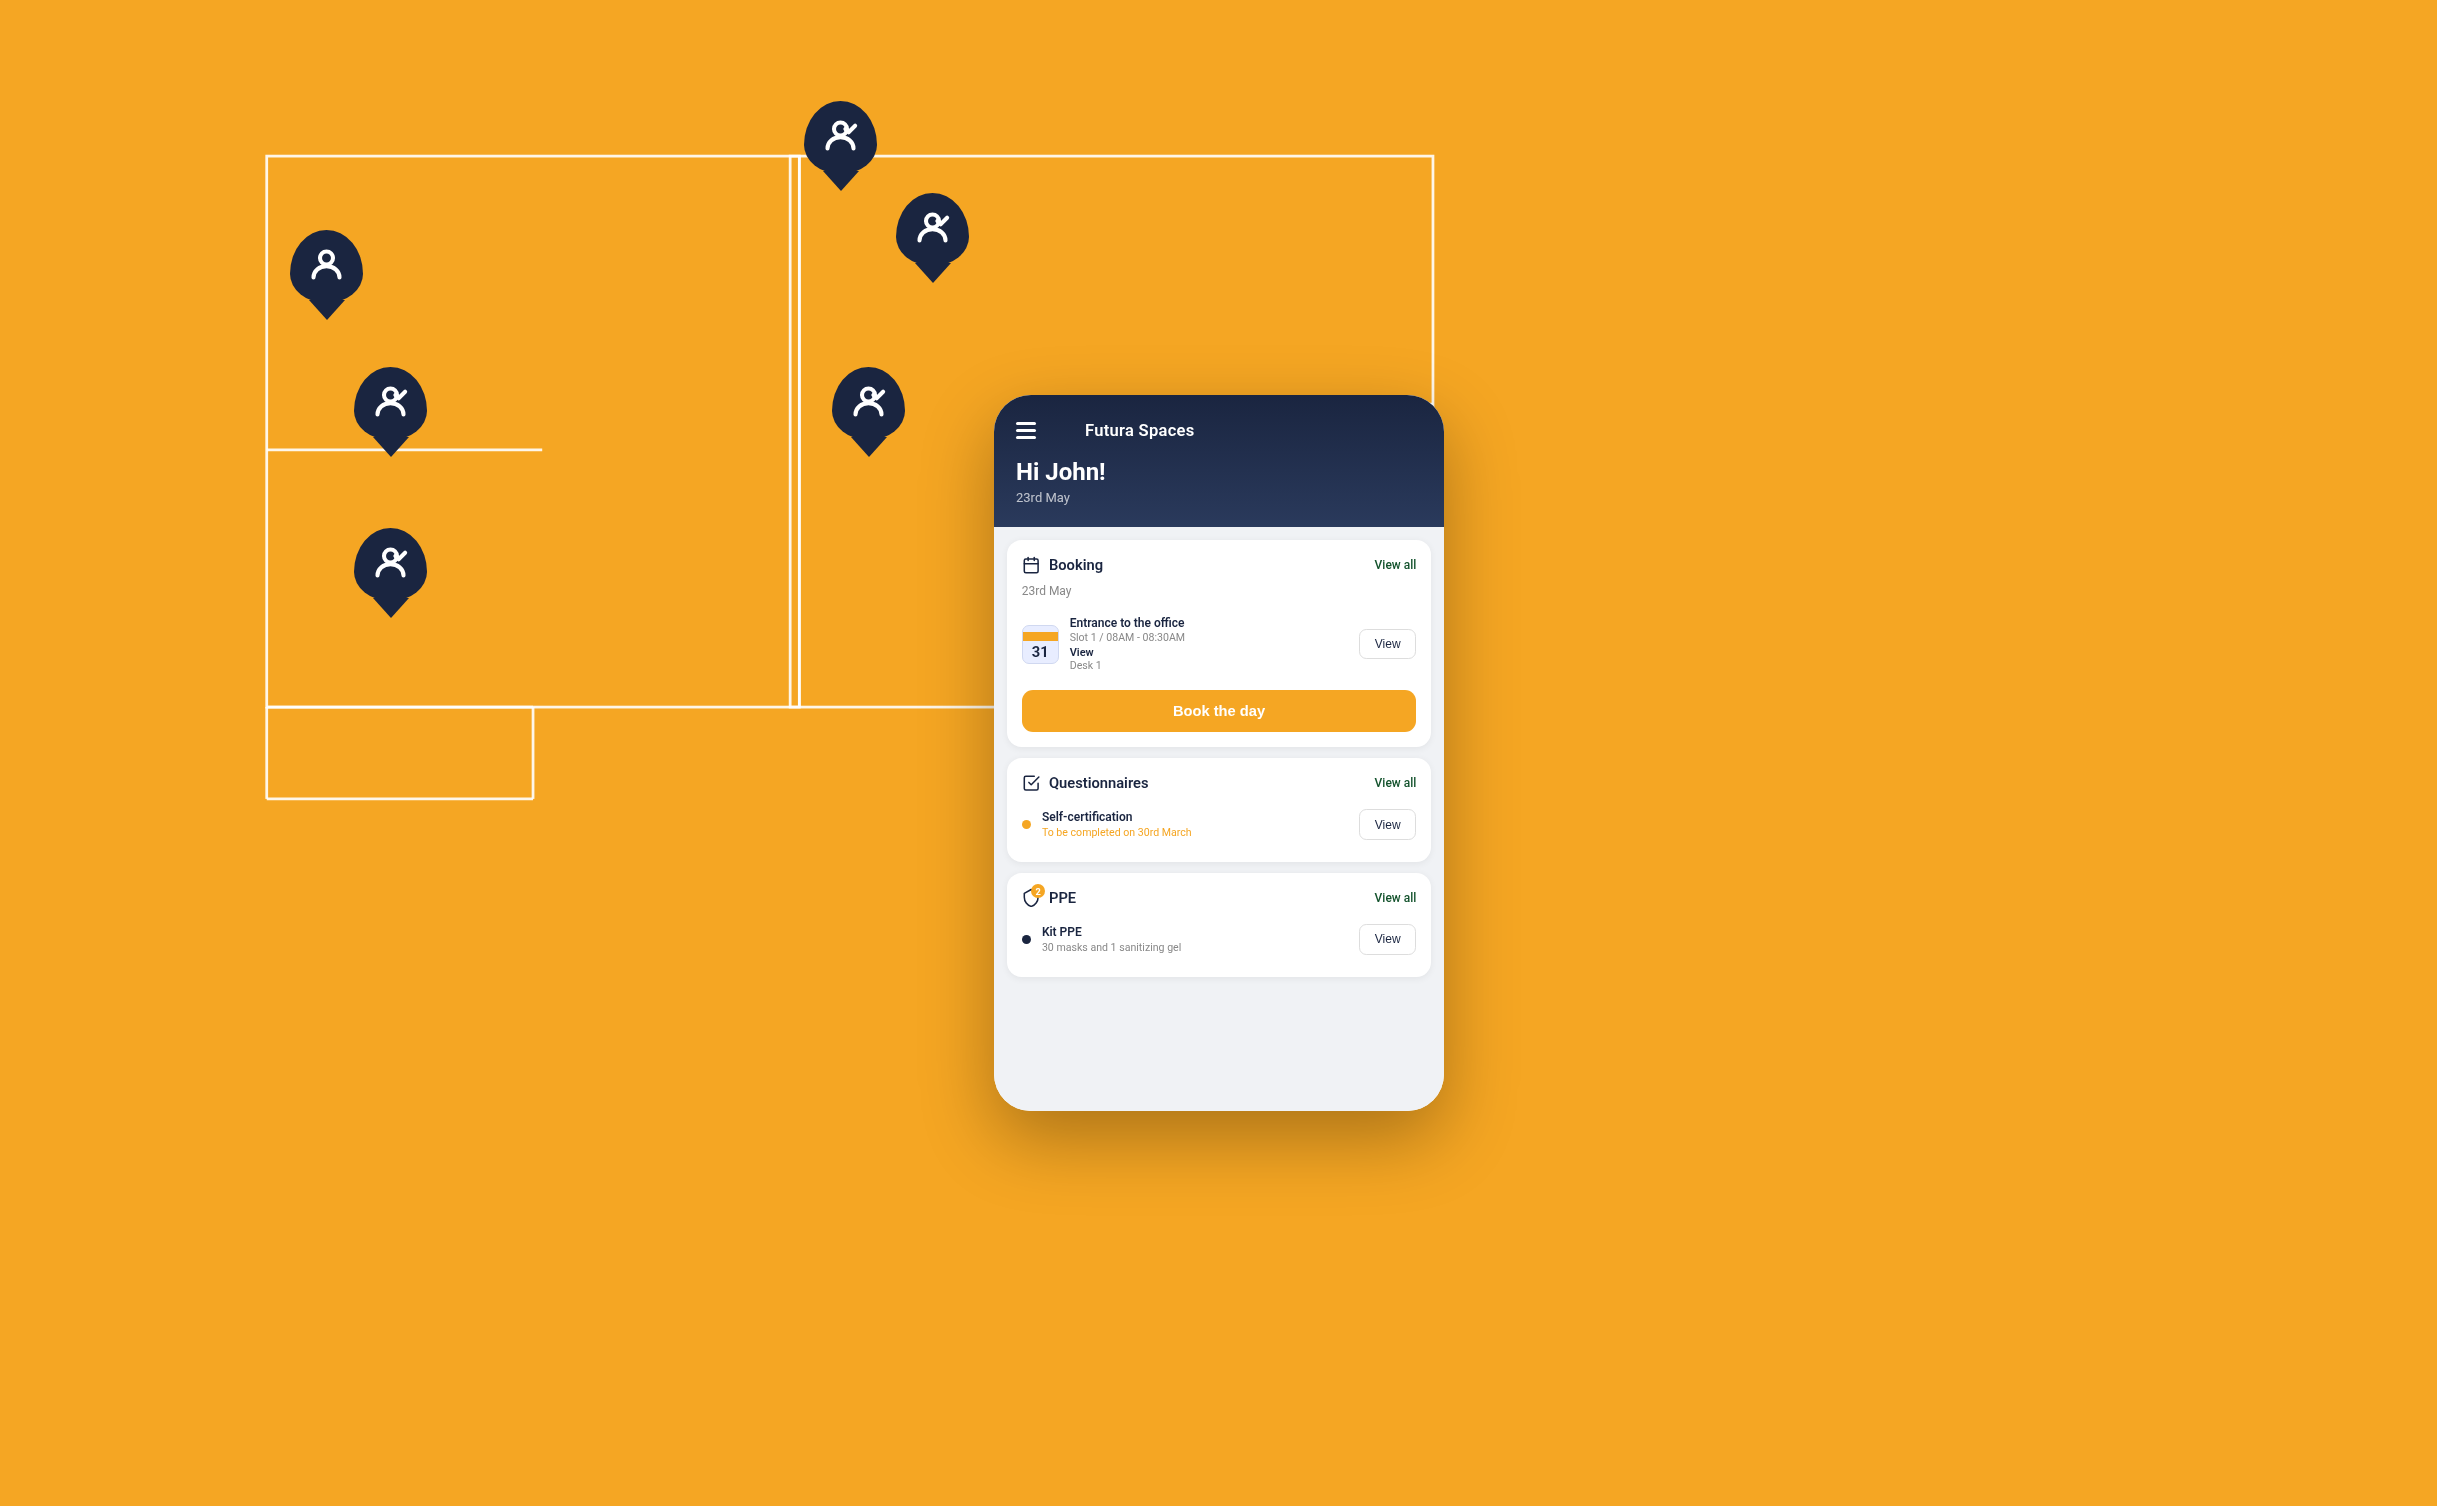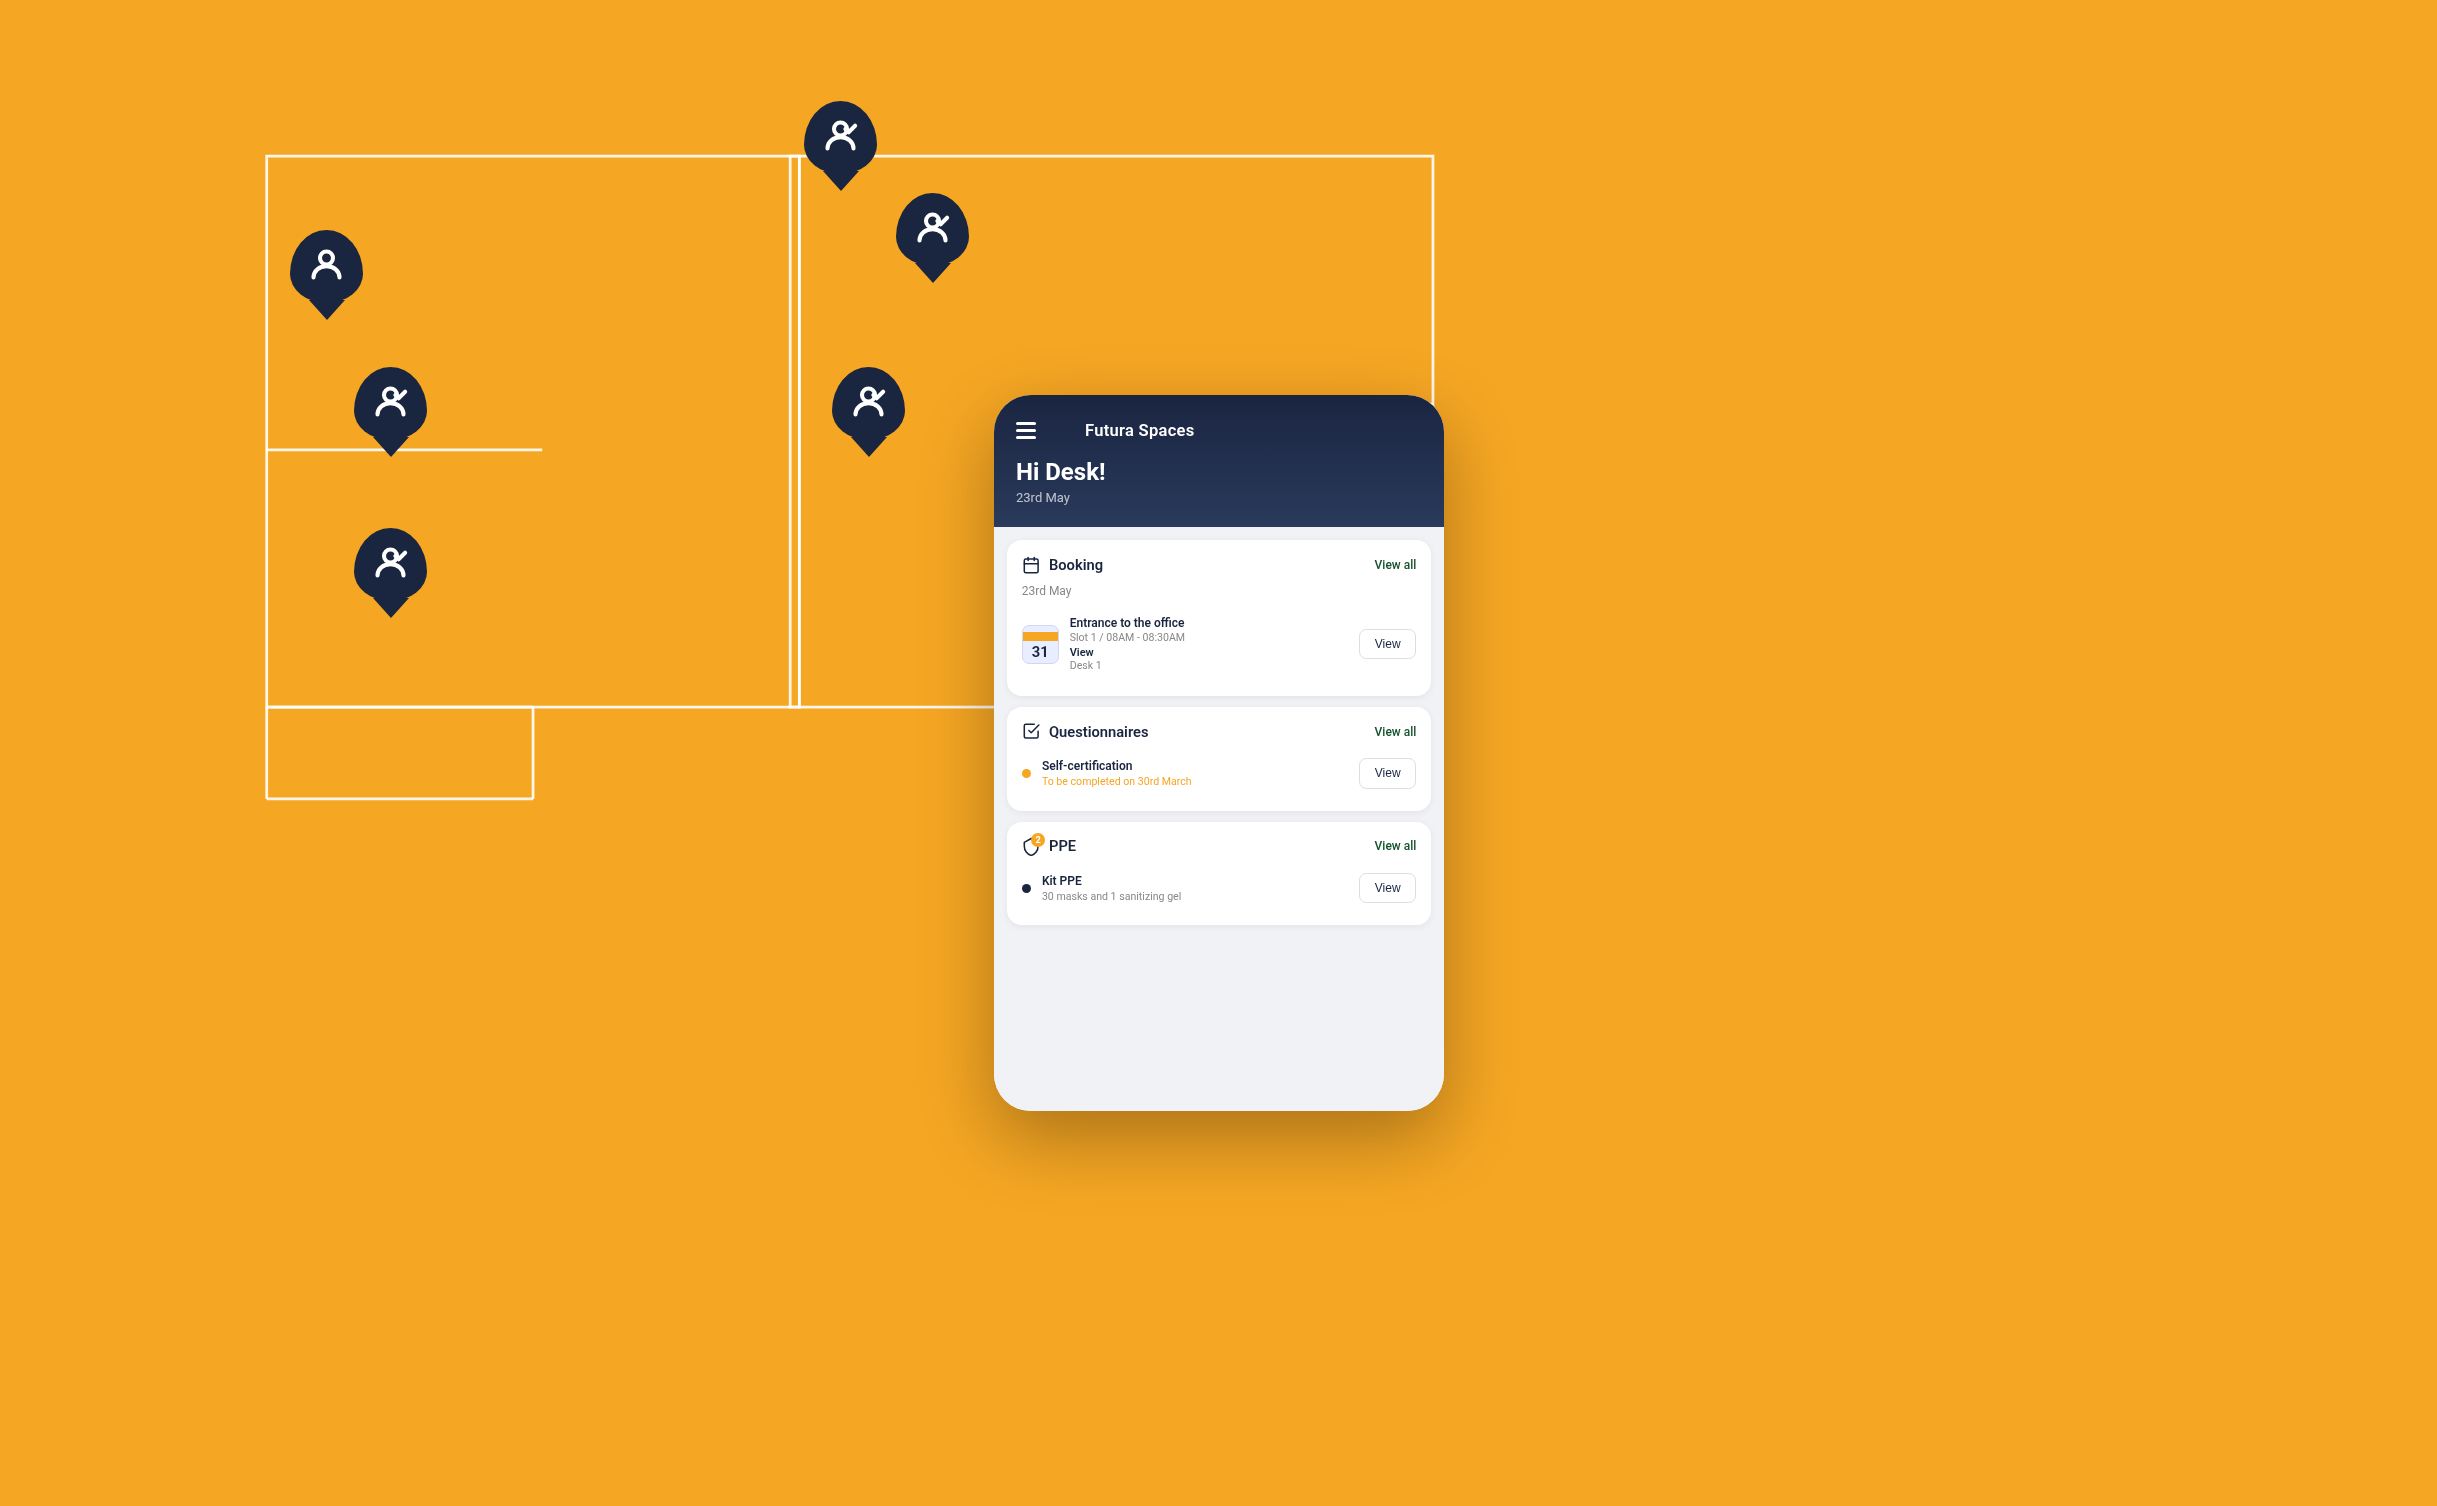--- a/index.html
+++ b/index.html
@@ -479,21 +479,21 @@
 
     <div class="phone-header">
       <div class="header-nav">
         <div class="hamburger">
           <span></span>
           <span></span>
           <span></span>
         </div>
         <span class="app-title">Futura Spaces</span>
       </div>
-      <div class="greeting">Hi Desk!</div>
+      <div class="greeting">Hi John!</div>
       <div class="date-subtitle">23rd May</div>
     </div>
 
     <div class="phone-body">
 
       <div class="card">
         <div class="card-header">
           <div class="card-title-row">
             <div class="card-icon">
               <svg width="18.4" height="18.4" viewBox="0 0 24 24" fill="none" stroke="#1a2540" stroke-width="2" stroke-linecap="round" stroke-linejoin="round">
@@ -517,20 +517,21 @@
           </div>
           <div class="booking-details">
             <div class="booking-title">Entrance to the office</div>
             <div class="booking-slot">Slot 1 / 08AM - 08:30AM</div>
             <div class="booking-type">View</div>
             <div class="booking-sub">Desk 1</div>
           </div>
           <button class="view-btn">View</button>
         </div>
 
+        <button class="book-day-btn">Book the day</button>
       </div>
 
       <div class="card">
         <div class="card-header">
           <div class="card-title-row">
             <div class="card-icon">
               <svg width="18.4" height="18.4" viewBox="0 0 24 24" fill="none" stroke="#1a2540" stroke-width="2" stroke-linecap="round" stroke-linejoin="round">
                 <path d="M9 11l3 3L22 4"></path>
                 <path d="M21 12v7a2 2 0 01-2 2H5a2 2 0 01-2-2V5a2 2 0 012-2h11"></path>
               </svg>

